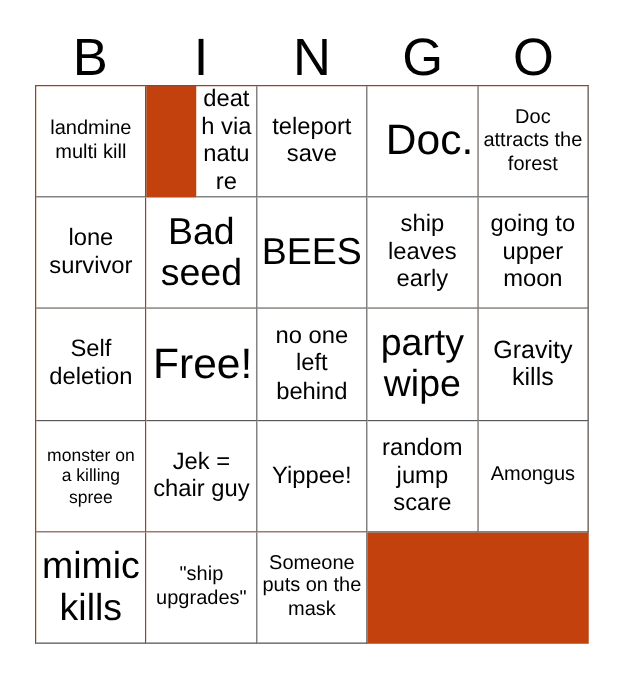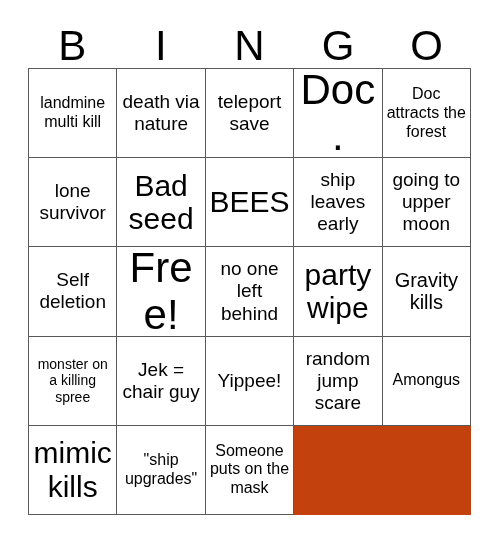--- a/index.html
+++ b/index.html
@@ -82,41 +82,41 @@
     word-break: break-word;
     hyphens: none;
   }
 
   
   .fs-xs  { font-size: 14px; line-height: 1.18; }
   .fs-sm  { font-size: 16px; line-height: 1.18; }
   .fs-md  { font-size: 19px; line-height: 1.16; }
   .fs-lg  { font-size: 20px; line-height: 1.14; }
   .fs-xl  { font-size: 30px; line-height: 1.12; }
-  .fs-xxl { font-size: 42px; line-height: 1.10; }
+  .fs-xxl { font-size: 34px; line-height: 1.10; text-align: right; }
 </style>
 </head>
 <body style="background: rgb(255, 255, 255); color: rgb(0, 0, 0);">
 
 <div id="bingo-card">
 
   <div id="header-row">
     <div class="header-letter">B</div>
     <div class="header-letter">I</div>
     <div class="header-letter">N</div>
     <div class="header-letter">G</div>
     <div class="header-letter">O</div>
   </div>
 
   <div id="grid" style="border-top-color: rgb(89, 89, 89); border-left-color: rgb(89, 89, 89);">
 
     <div class="cell" style="border-right-color: rgb(89, 89, 89); border-bottom-color: rgb(89, 89, 89);">
       <span class="cell-text fs-sm">landmine multi kill</span>
     </div>
-    <div class="cell" style="border-right-color: rgb(89, 89, 89); border-bottom-color: rgb(89, 89, 89);">
+    <div class="cell" style="border-right-color: rgb(89, 89, 89); border-bottom-color: rgb(89, 89, 89); margin-left: 40px;">
       <span class="cell-text fs-md">death via nature</span>
     </div>
     <div class="cell" style="border-right-color: rgb(89, 89, 89); border-bottom-color: rgb(89, 89, 89);">
       <span class="cell-text fs-md">teleport save</span>
     </div>
     <div class="cell" style="border-right-color: rgb(89, 89, 89); border-bottom-color: rgb(89, 89, 89);">
       <span class="cell-text fs-xxl">Doc.</span>
     </div>
 
     <div class="cell" style="border-right-color: rgb(89, 89, 89); border-bottom-color: rgb(89, 89, 89);">

